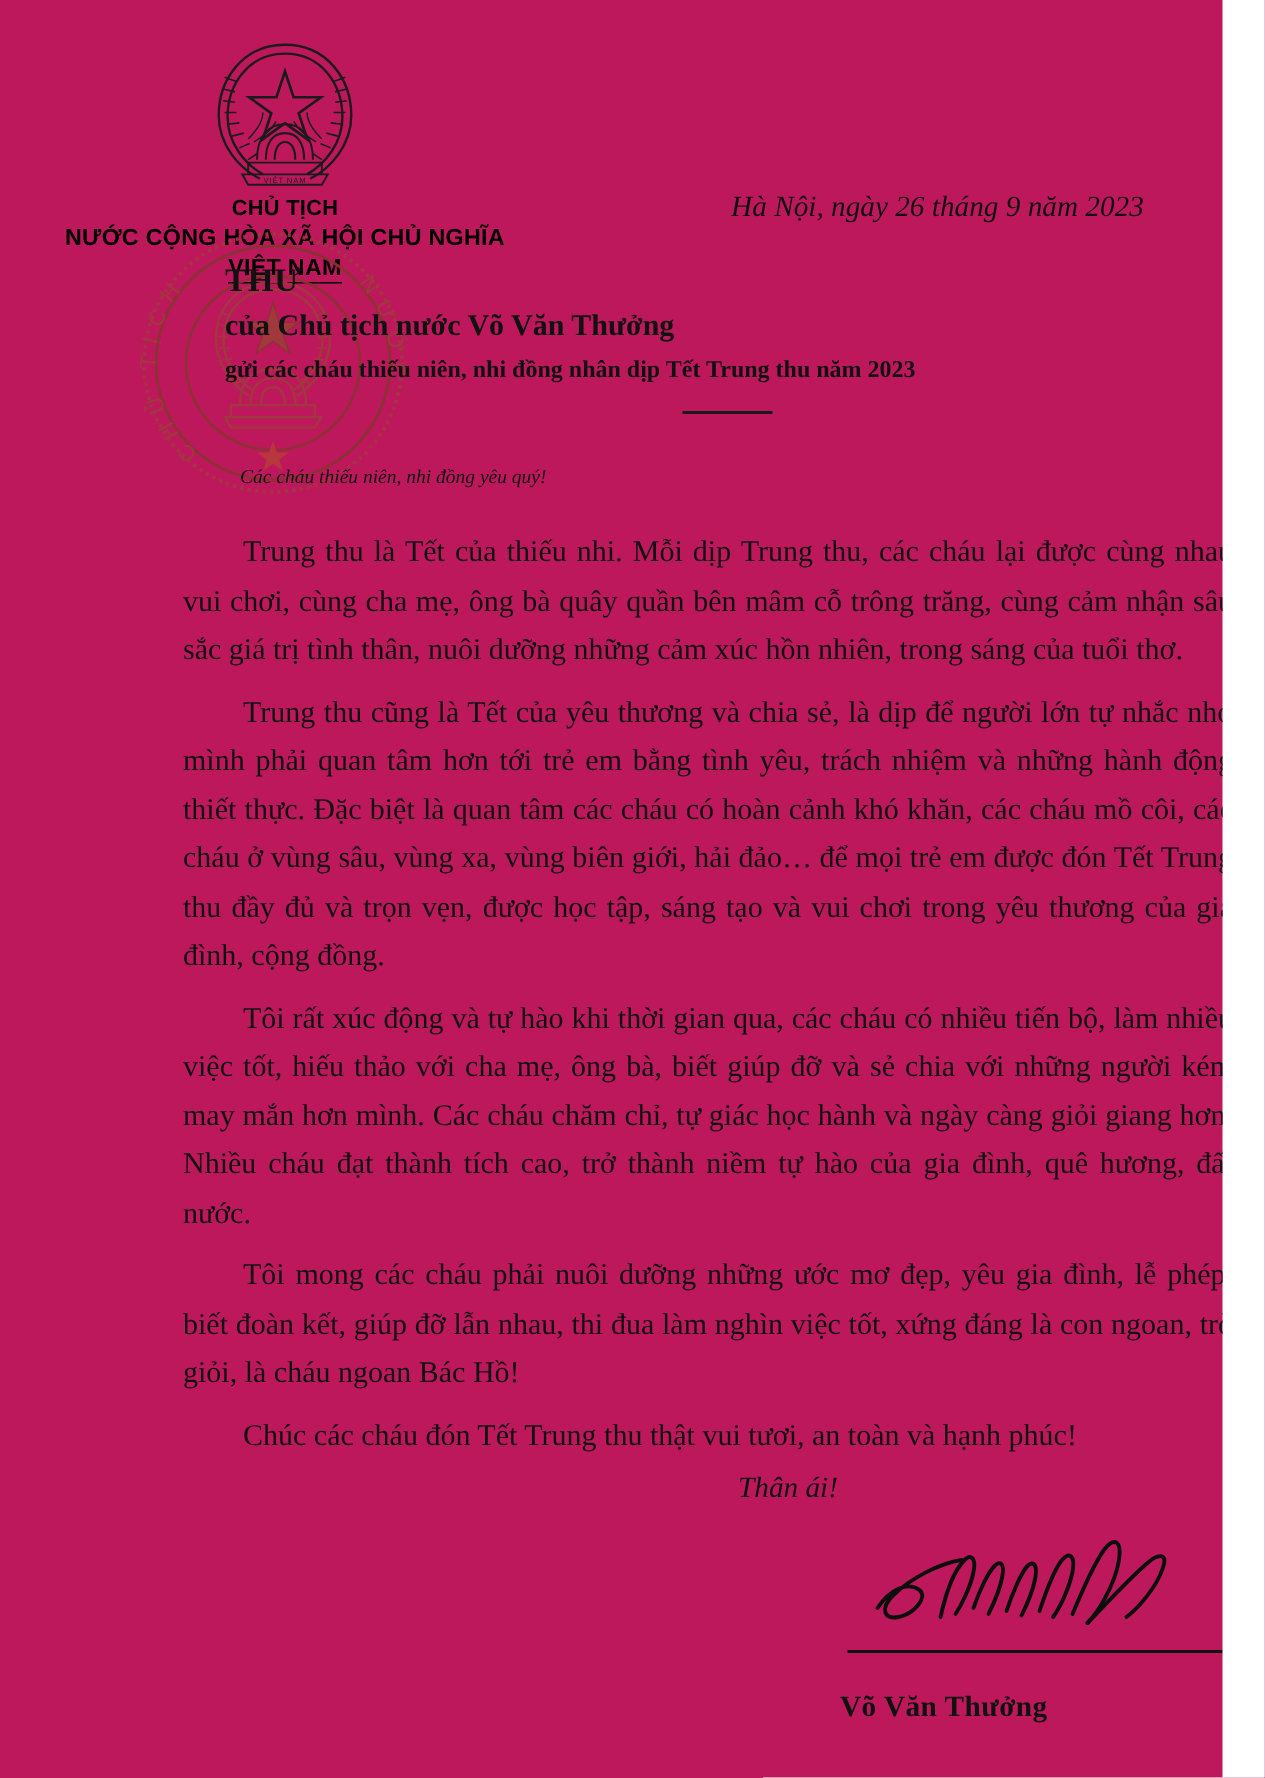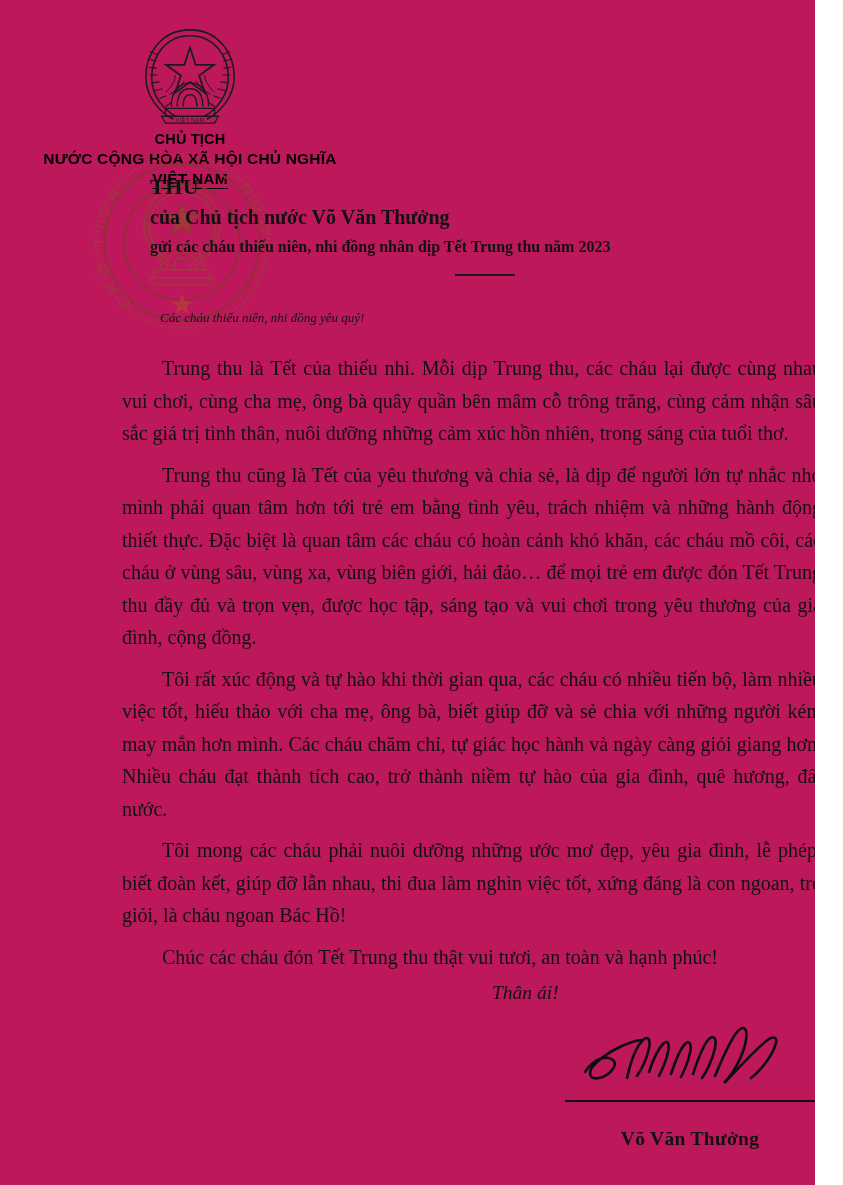--- a/index.html
+++ b/index.html
@@ -121,21 +121,21 @@
     width: 330px;
     text-align: left;
     font-style: italic;
     font-size: 19.5px;
   }
   .signature-wrap {
     position: absolute;
     left: 560px;
     top: 1020px;
     width: 260px;
-    text-align: center;
+    text-align: left;
   }
   .signature-mark { display: block; margin: 0 auto; }
   .sig-rule {
     width: 250px;
     height: 1.8px;
     background: #111;
     margin: 2px auto 0 auto;
   }
   .signer-name {
     font-weight: bold;
@@ -212,20 +212,21 @@
     <g fill="none" stroke="#9e3b3b" stroke-width="1.5">
       <path d="M68 118 C68 102 76 94 90 94 C104 94 112 102 112 118"></path>
       <path d="M75 118 C75 106 81 100 90 100 C99 100 105 106 105 118"></path>
       <path d="M82 118 C82 110 85 106 90 106 C95 106 98 110 98 118"></path>
       <path d="M62 118 L118 118 M62 118 L62 126 M118 118 L118 126"></path>
       <path d="M58 126 L122 126 L118 133 L62 133 Z"></path>
     </g>
     <path d="M90 142 L92.6 149.6 L100.6 149.6 L94.2 154.3 L96.6 161.9 L90 157.2 L83.4 161.9 L85.8 154.3 L79.4 149.6 L87.4 149.6 Z" fill="#b73a3a"></path>
   </svg>
 
+  <div class="date-line">Hà Nội, ngày 26 tháng 9 năm 2023</div>
 
   <div class="title-block">
     <div class="title-main">THƯ</div>
     <div class="title-sub1">của Chủ tịch nước Võ Văn Thưởng</div>
     <div class="title-sub2">gửi các cháu thiếu niên, nhi đồng nhân dịp Tết Trung thu năm 2023</div>
     <div class="title-rule"></div>
   </div>
 
   <div class="salutation">Các cháu thiếu niên, nhi đồng yêu quý!</div>
 

